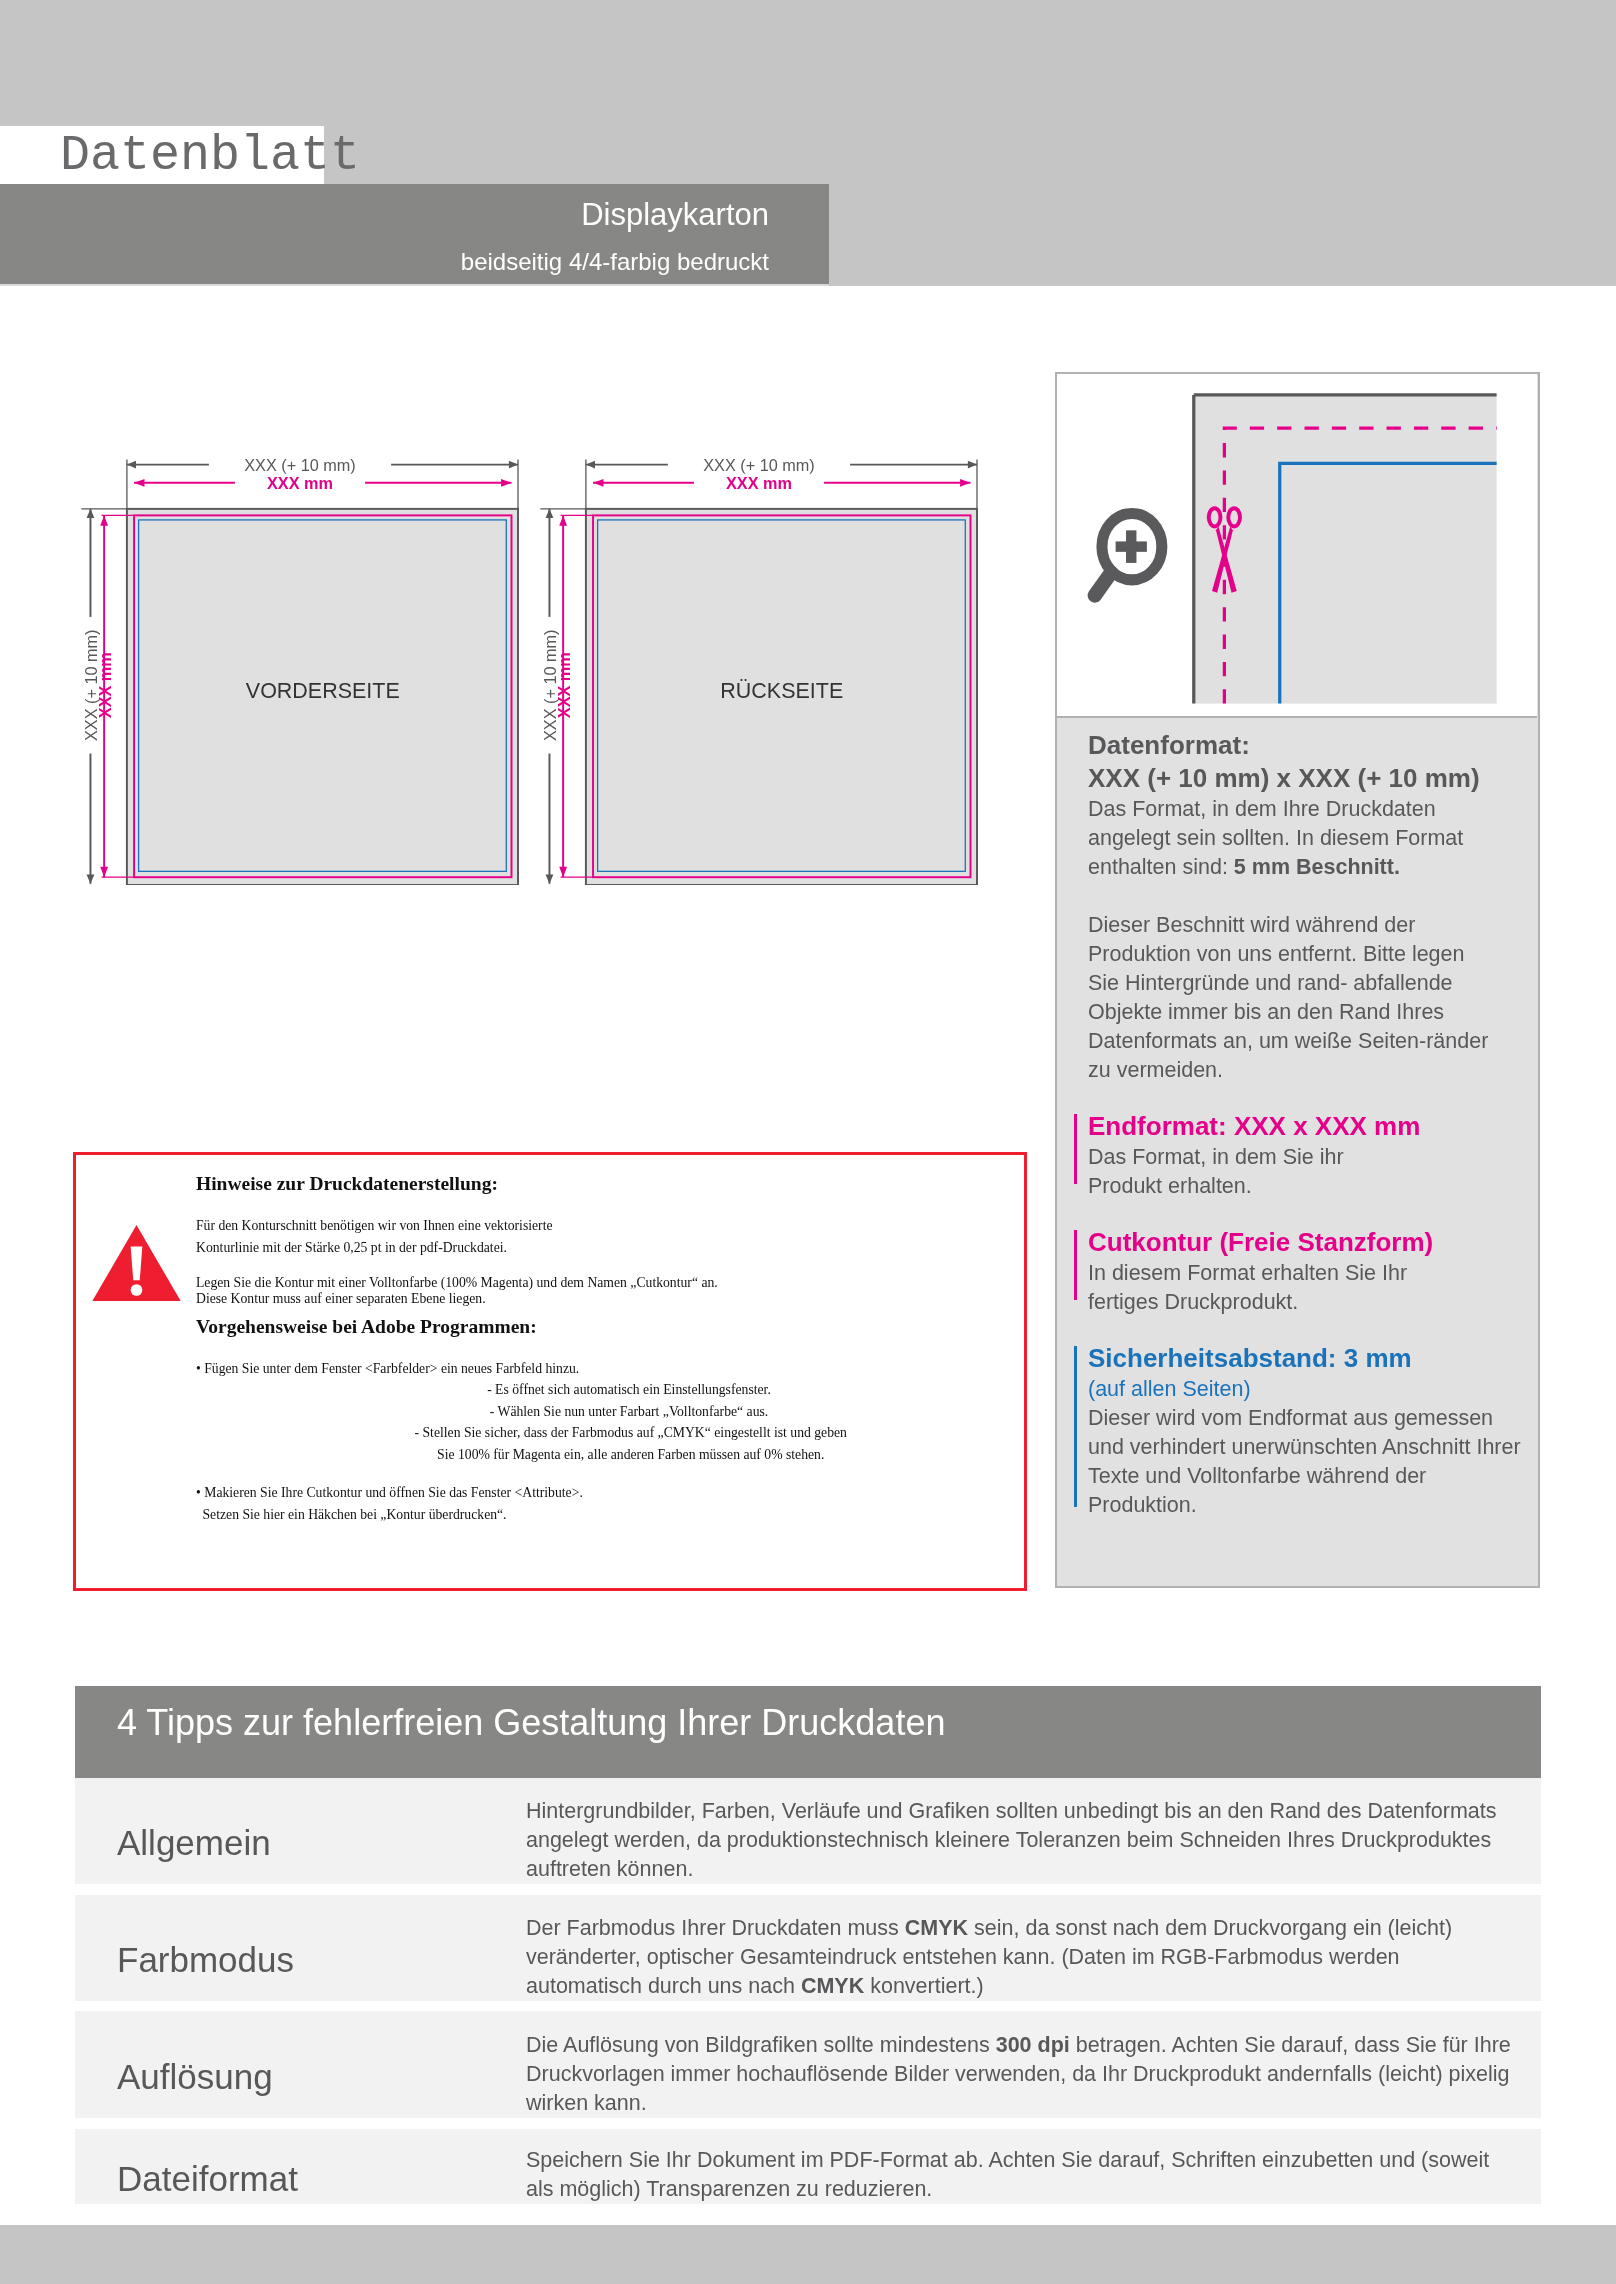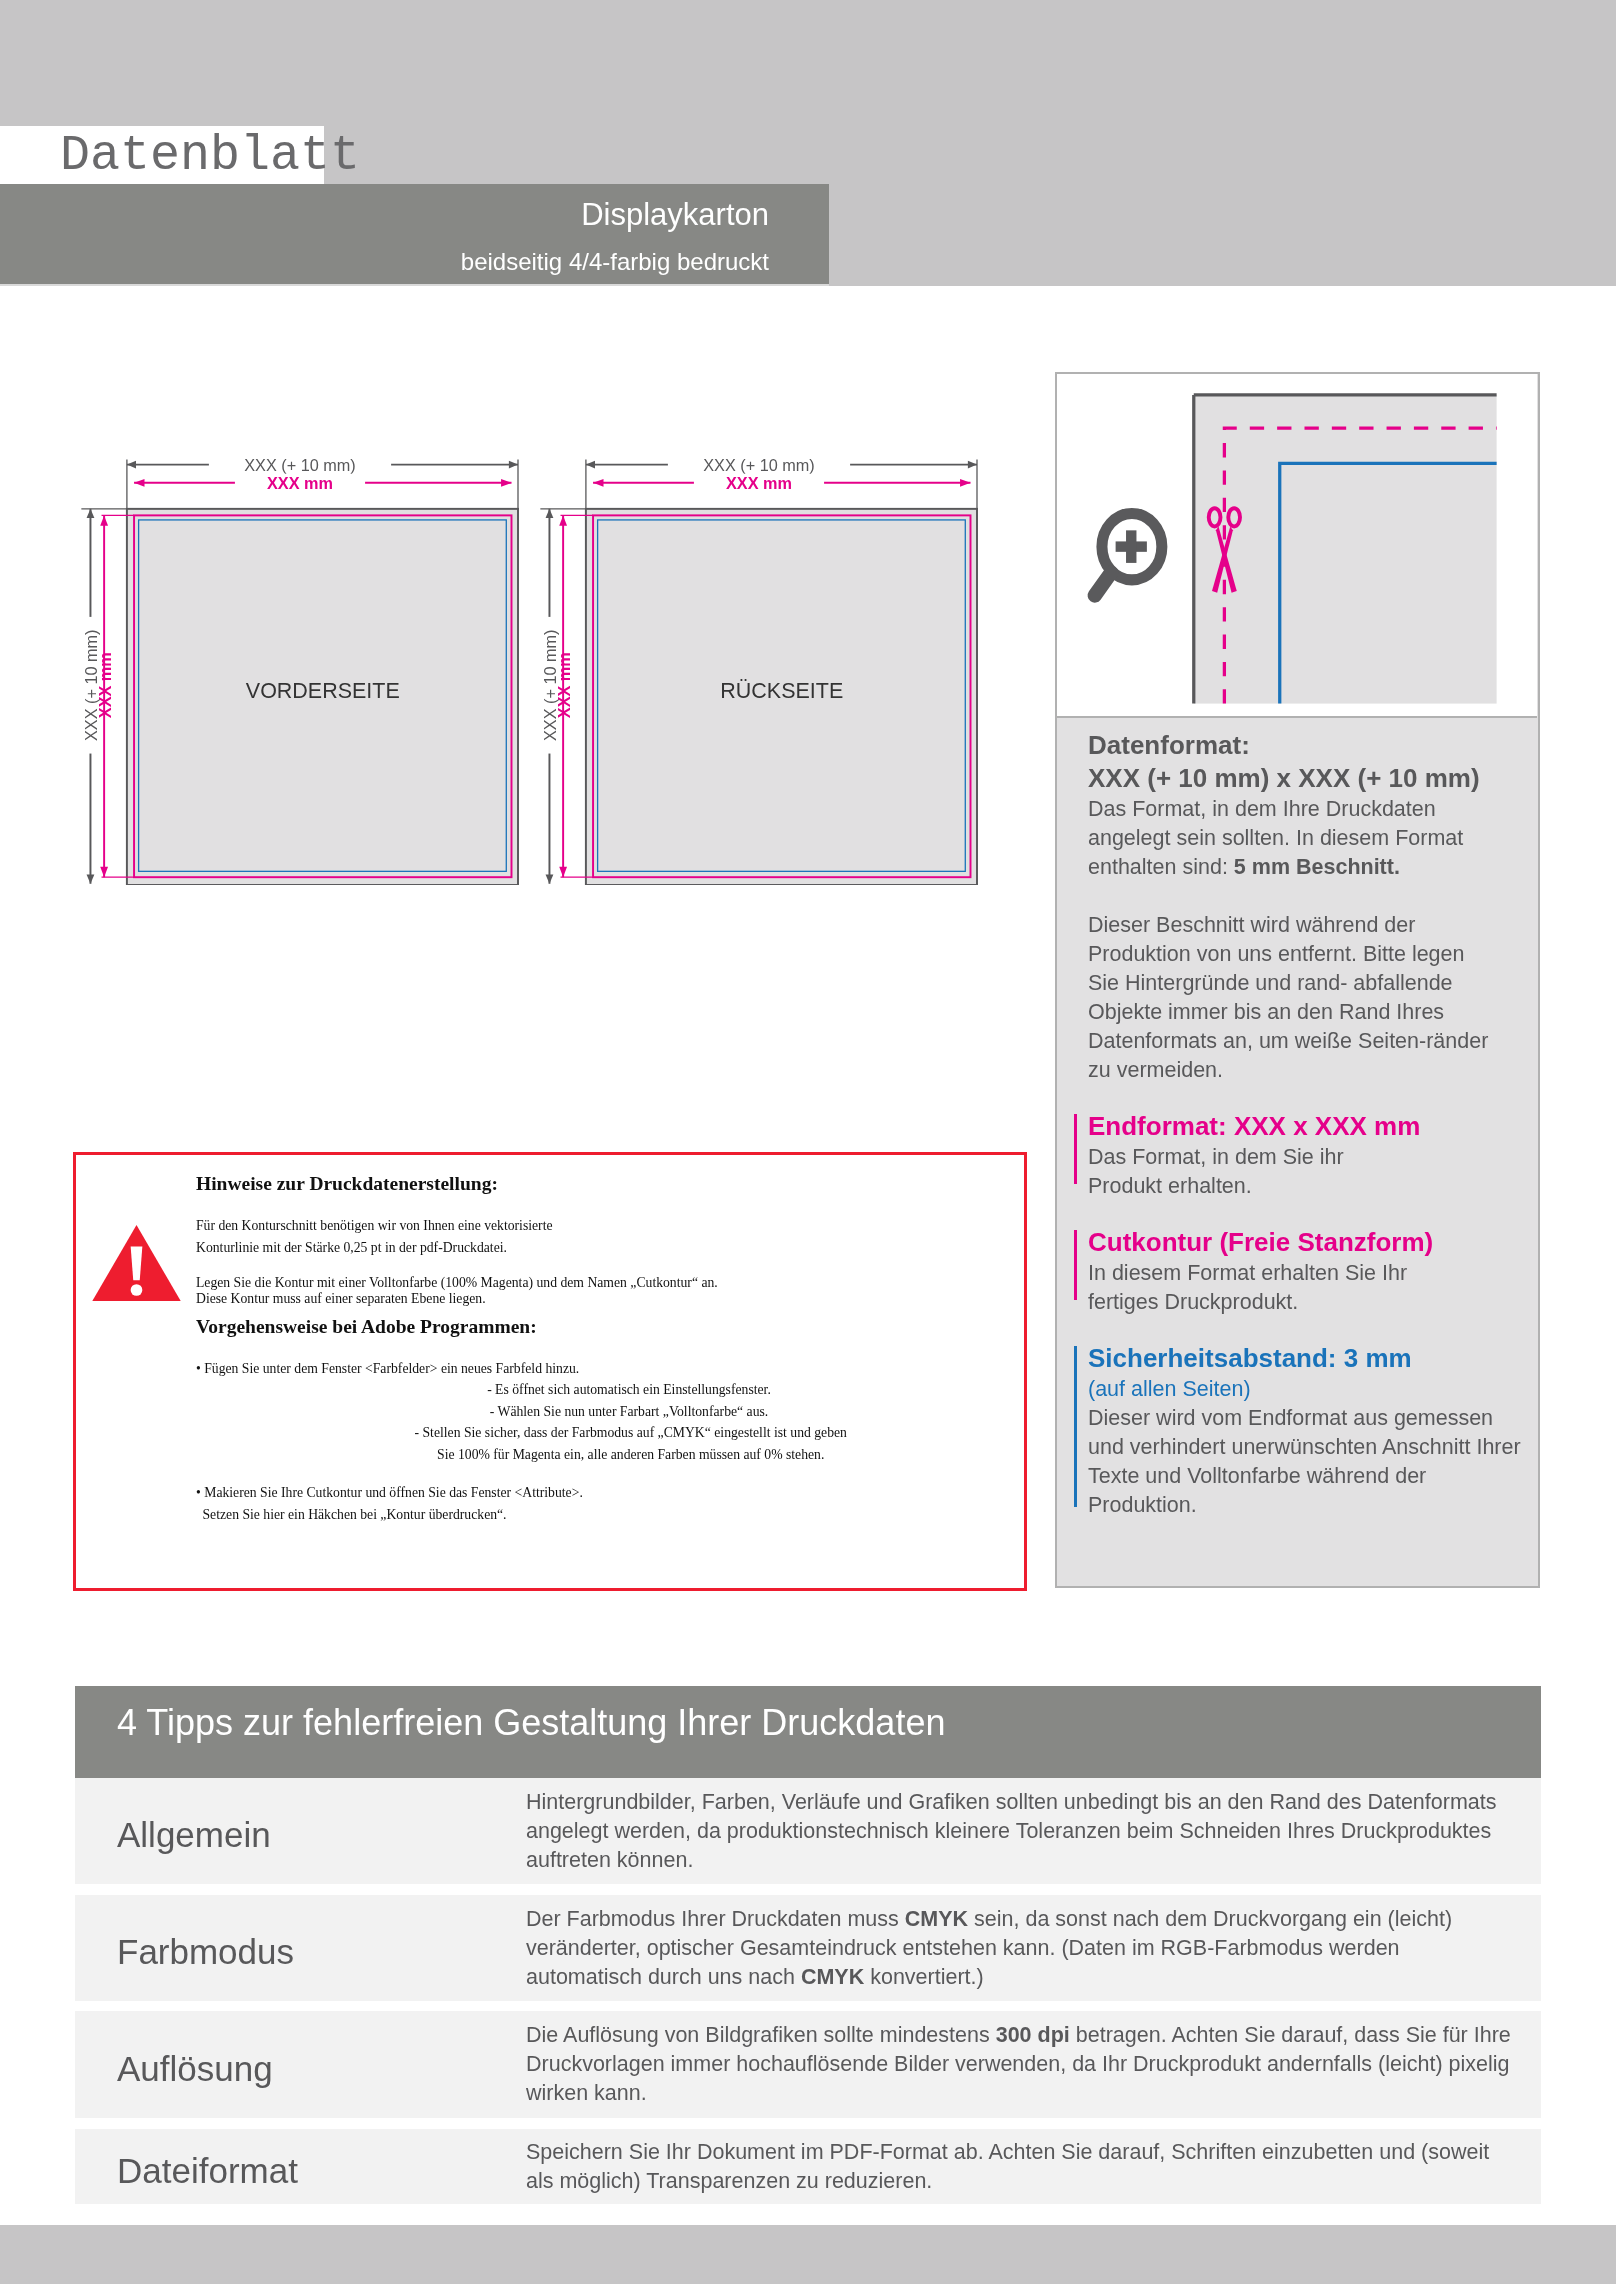--- a/index.html
+++ b/index.html
@@ -34,22 +34,22 @@
   #hint-box .warn { position:absolute; left:15.6px; top:70px; width:89px; height:78px; }
   #hint-content { position:absolute; left:120px; top:14.3px; width:814px; font-size:13.7px; line-height:21.5px; color:#111; }
   #hint-content h3 { margin:0; font-size:19.5px; line-height:29px; font-weight:bold; }
   .gap { height:17px; }
   .ind { padding-left:52px;text-align:center; }
 
   
   #tips-head { left:75px; top:1686px; width:1466px; height:96px; background:#878885; }
   #tips-head span { position:absolute; left:42px; top:0; font-size:36px; line-height:74px; color:#ffffff; }
   .tip-row { left:75px; width:1466px; background:#f2f2f2; }
-  .tip-row .label { position:absolute; left:42px; top:4px; height:100%; display:flex; align-items:center; font-size:35px; color:#58585a; }
-  .tip-row .text { position:absolute; left:451px; top:0; height:100%; width:990px; display:flex; align-items:center; font-size:21.5px; line-height:29px; color:#58585a; }
+  .tip-row .label { position:absolute; left:42px; top:12px; height:100%; display:flex; align-items:center; font-size:35px; color:#58585a; }
+  .tip-row .text { position:absolute; left:451px; top:0; height:100%; width:990px; display:flex; align-items:flex-end; font-size:21.5px; line-height:29px; color:#58585a; }
   #bottom-band { left:0; top:2225px; width:1616px; height:59px; background:#c6c5c6; }
 </style>
 </head>
 <body>
 
 <div id="top-band" class="abs"></div>
 <div id="title-box" class="abs">
   <span>Datenblatt</span>
 </div>
 <div id="banner" class="abs">

